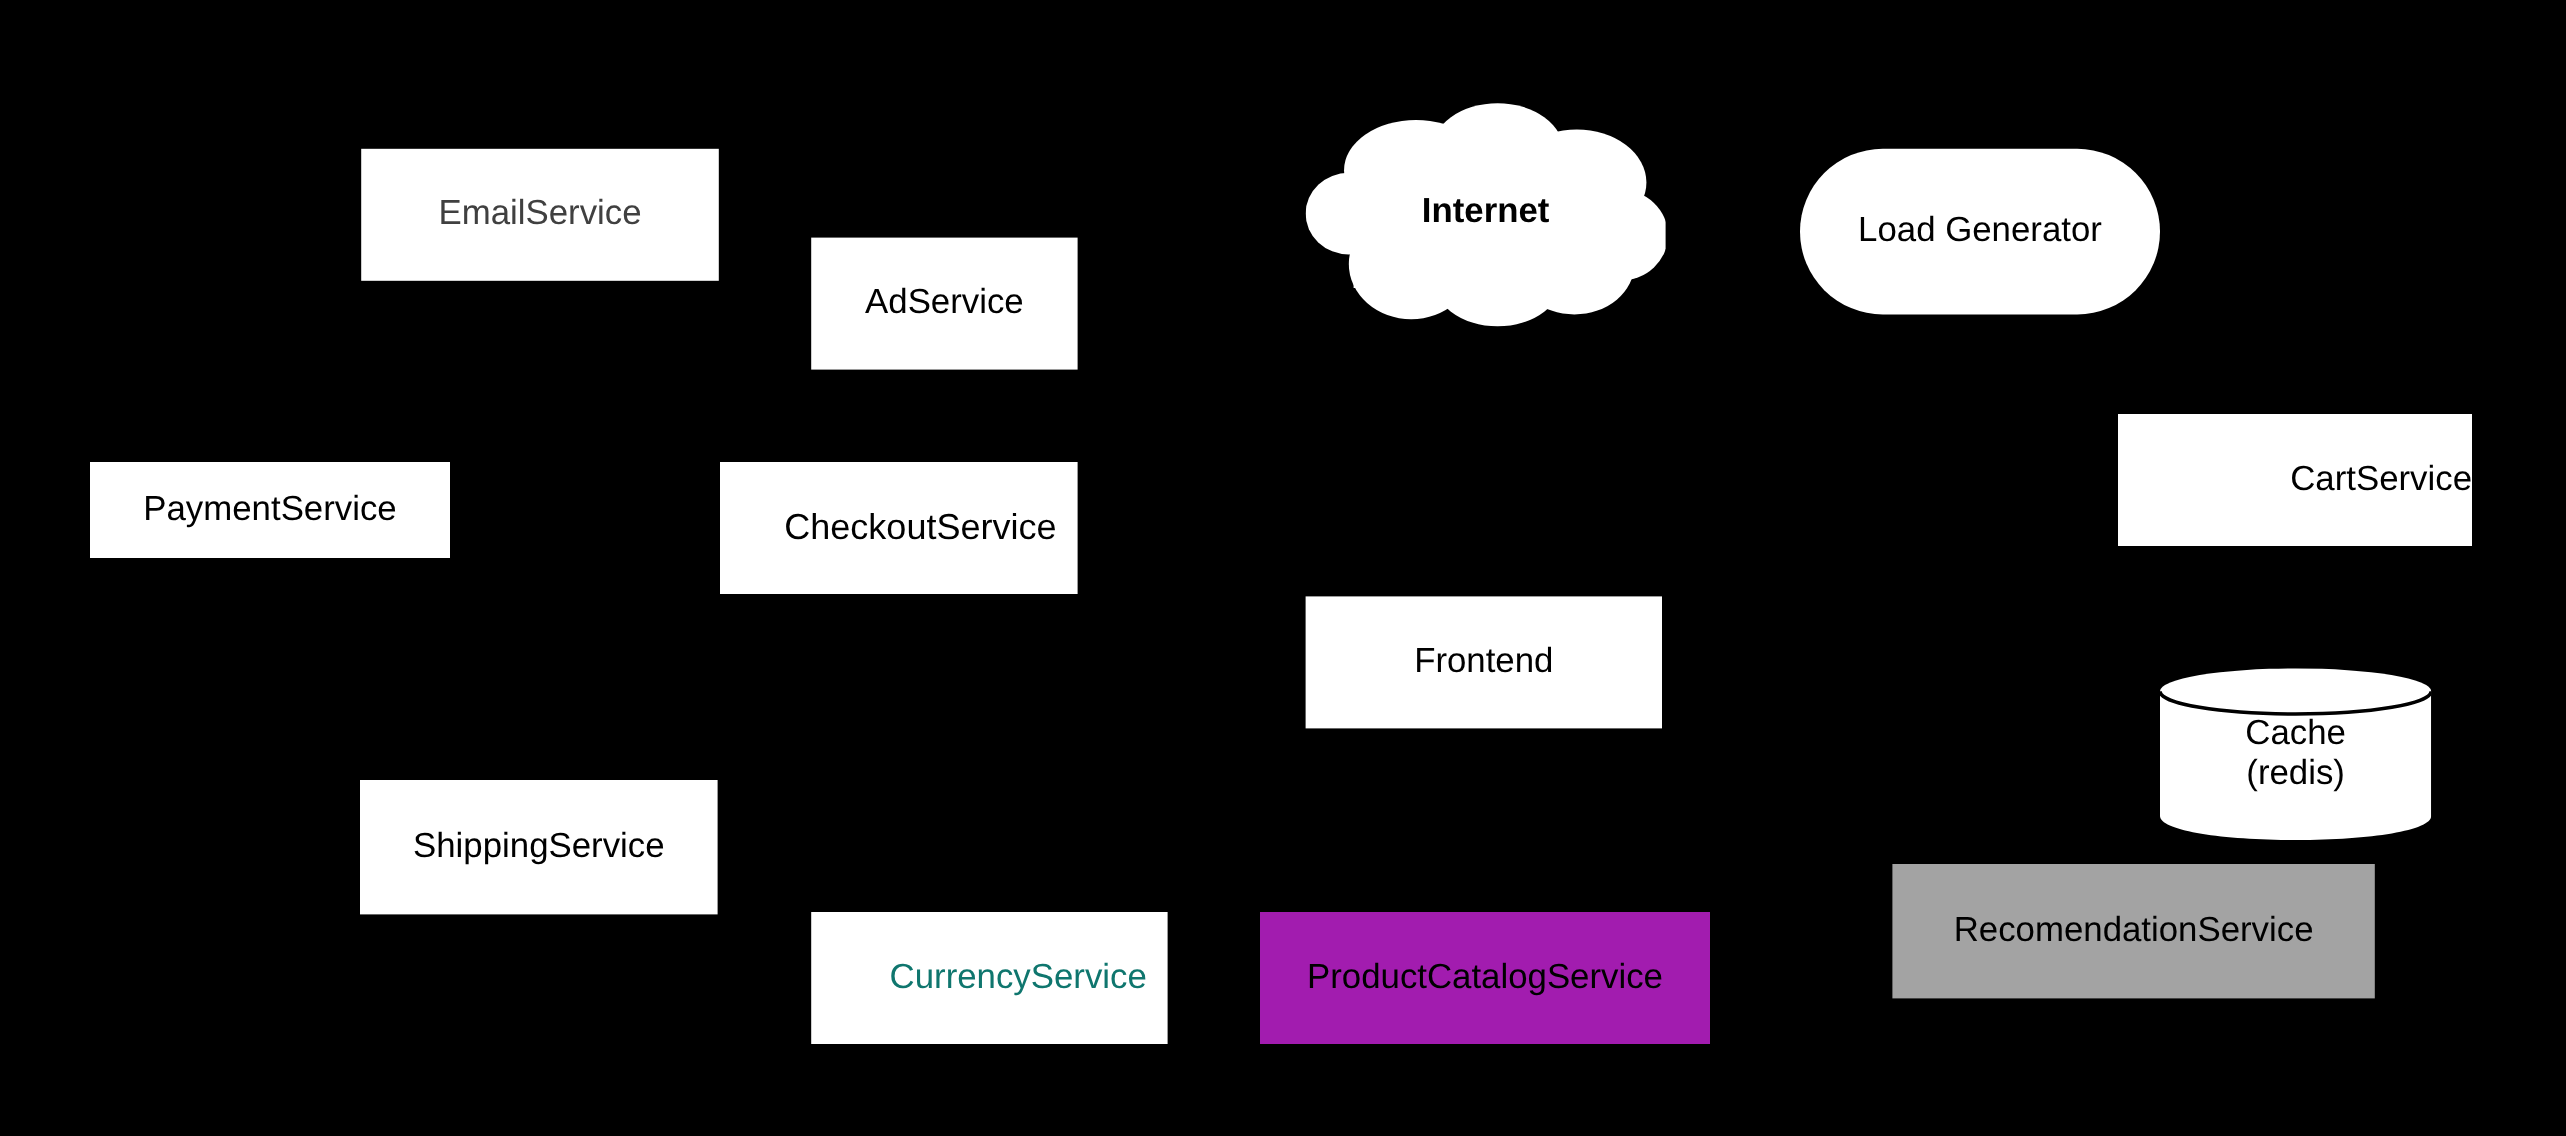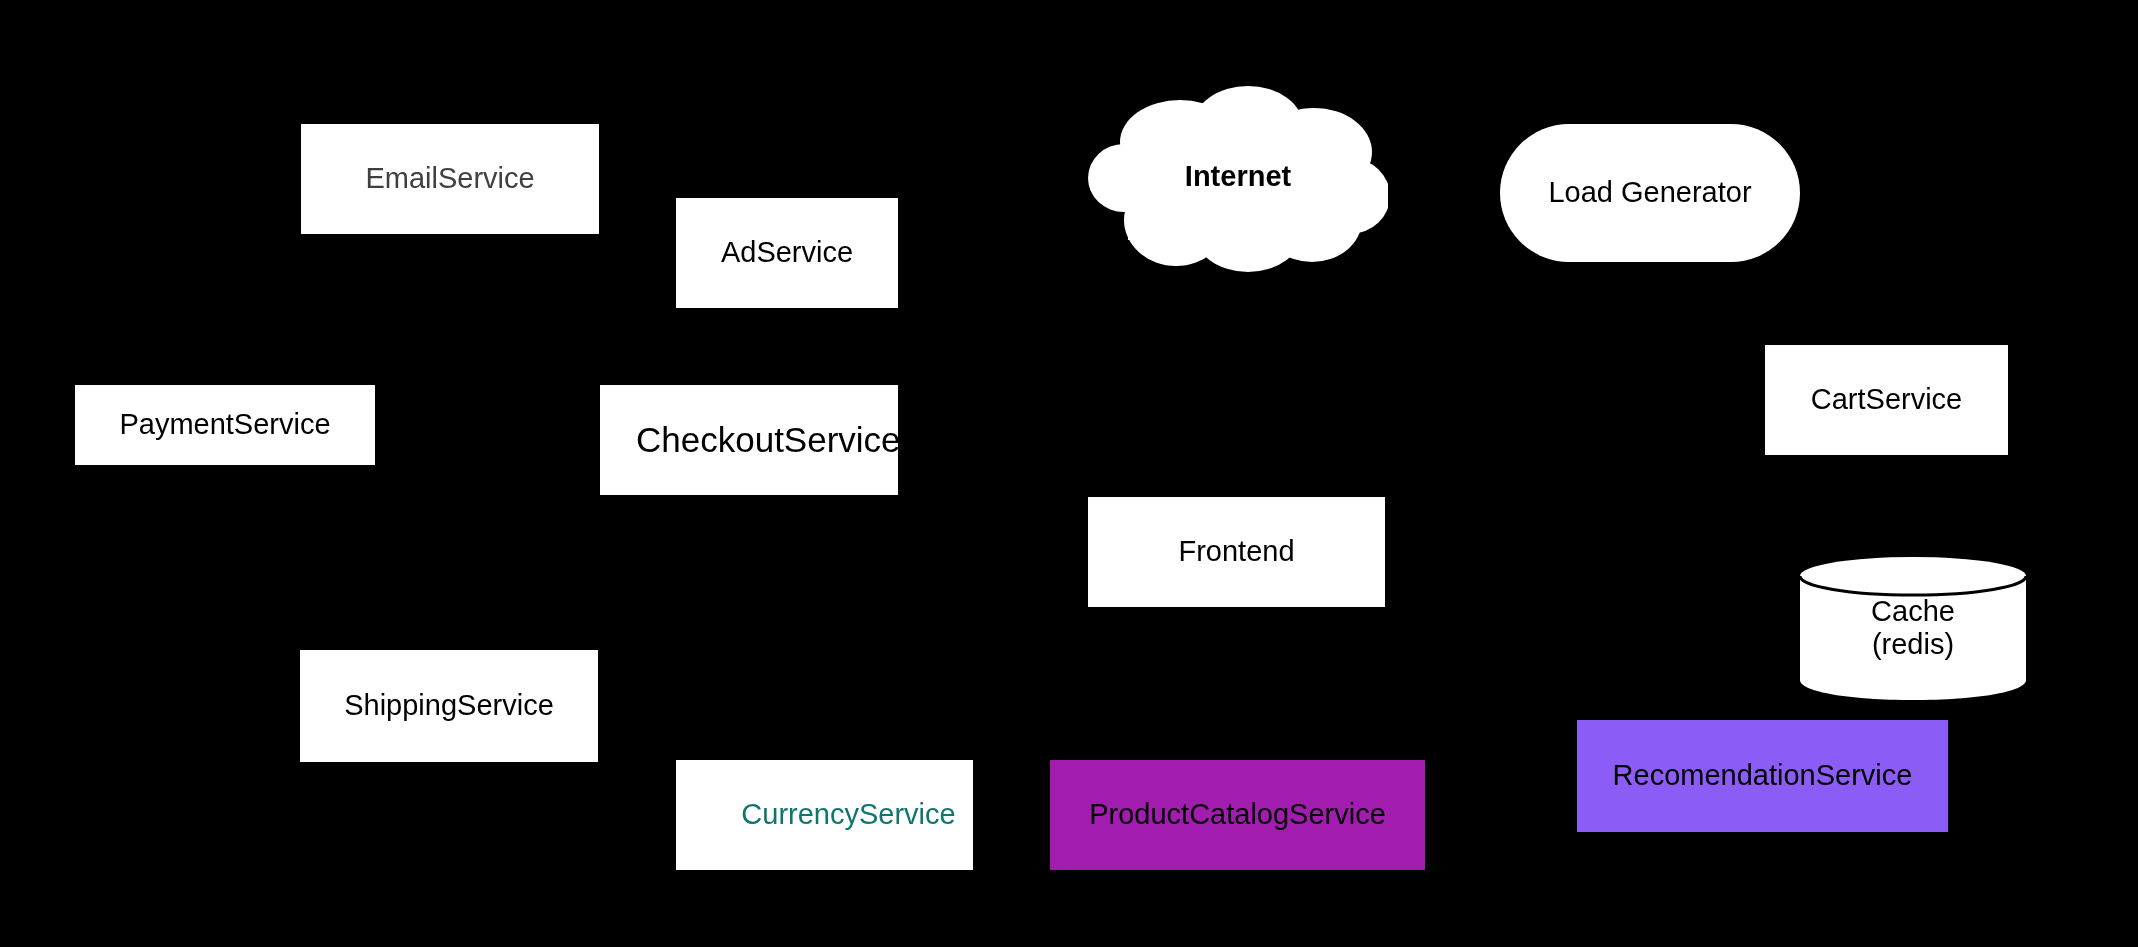--- a/index.html
+++ b/index.html
@@ -123,25 +123,25 @@
   </div>
 
   <div class="node pill" id="n-loadgen" style="left: 1500px; top: 124px; width: 300px; height: 138px; font-size: 29px; background: rgb(255, 255, 255); color: rgb(0, 0, 0);">
     <span class="label">Load Generator</span>
   </div>
 
   <div class="node rect" id="n-payment" style="left: 75px; top: 385px; width: 300px; height: 80px; font-size: 29px; background: rgb(255, 255, 255); color: rgb(0, 0, 0);">
     <span class="label">PaymentService</span>
   </div>
 
-  <div class="node rect" id="n-checkout" style="left: 600px; top: 385px; width: 298px; height: 110px; font-size: 35px; background: rgb(255, 255, 255); color: rgb(0, 0, 0); padding-left: 36px;">
+  <div class="node rect" id="n-checkout" style="left: 600px; top: 385px; width: 298px; height: 110px; font-size: 30px; background: rgb(255, 255, 255); color: rgb(0, 0, 0); padding-left: 36px;">
     <span class="label">CheckoutService</span>
   </div>
 
-  <div class="node rect" id="n-cart" style="left: 1765px; top: 345px; width: 243px; height: 110px; font-size: 29px; background: rgb(255, 255, 255); color: rgb(0, 0, 0);">
+  <div class="node rect" id="n-cart" style="left: 1765px; top: 345px; width: 295px; height: 110px; font-size: 29px; background: rgb(255, 255, 255); color: rgb(0, 0, 0); text-align: right;">
     <span class="label">CartService</span>
   </div>
 
   <div class="node rect" id="n-frontend" style="left: 1088px; top: 497px; width: 297px; height: 110px; font-size: 29px; background: rgb(255, 255, 255); color: rgb(0, 0, 0);">
     <span class="label">Frontend</span>
   </div>
 
   <div class="cylinder" id="n-cache" style="left: 1800px; top: 556px; width: 226px; height: 144px; font-size: 29px;">
     <svg id="svg-cyl" viewBox="0 0 226 144" preserveAspectRatio="none" width="226" height="144">
       <path d="M0,20 L0,124 C0,136 50,144 113,144 C176,144 226,136 226,124 L226,20 Z" fill="#ffffff"></path>
@@ -151,21 +151,21 @@
     <span class="label">
       <span class="line1">Cache</span>
       <span class="line2">(redis)</span>
     </span>
   </div>
 
   <div class="node rect" id="n-shipping" style="left: 300px; top: 650px; width: 298px; height: 112px; font-size: 29px; background: rgb(255, 255, 255); color: rgb(0, 0, 0);">
     <span class="label">ShippingService</span>
   </div>
 
-  <div class="node rect" id="n-recommendation" style="left: 1577px; top: 720px; width: 371px; height: 112px; font-size: 29px; background: #8b5cf6; color: rgb(0, 0, 0);">
+  <div class="node rect" id="n-recommendation" style="left: 1577px; top: 720px; width: 402px; height: 112px; font-size: 29px; background: #a3a3a3; color: rgb(0, 0, 0);">
     <span class="label">RecomendationService</span>
   </div>
 
   <div class="node rect" id="n-currency" style="left: 676px; top: 760px; width: 297px; height: 110px; font-size: 29px; background: rgb(255, 255, 255); color: #0f766e; padding-left: 48px;">
     <span class="label">CurrencyService</span>
   </div>
 
   <div class="node rect" id="n-productcatalog" style="left: 1050px; top: 760px; width: 375px; height: 110px; font-size: 29px; background: #a21caf; color: rgb(0, 0, 0);">
     <span class="label">ProductCatalogService</span>
   </div>

